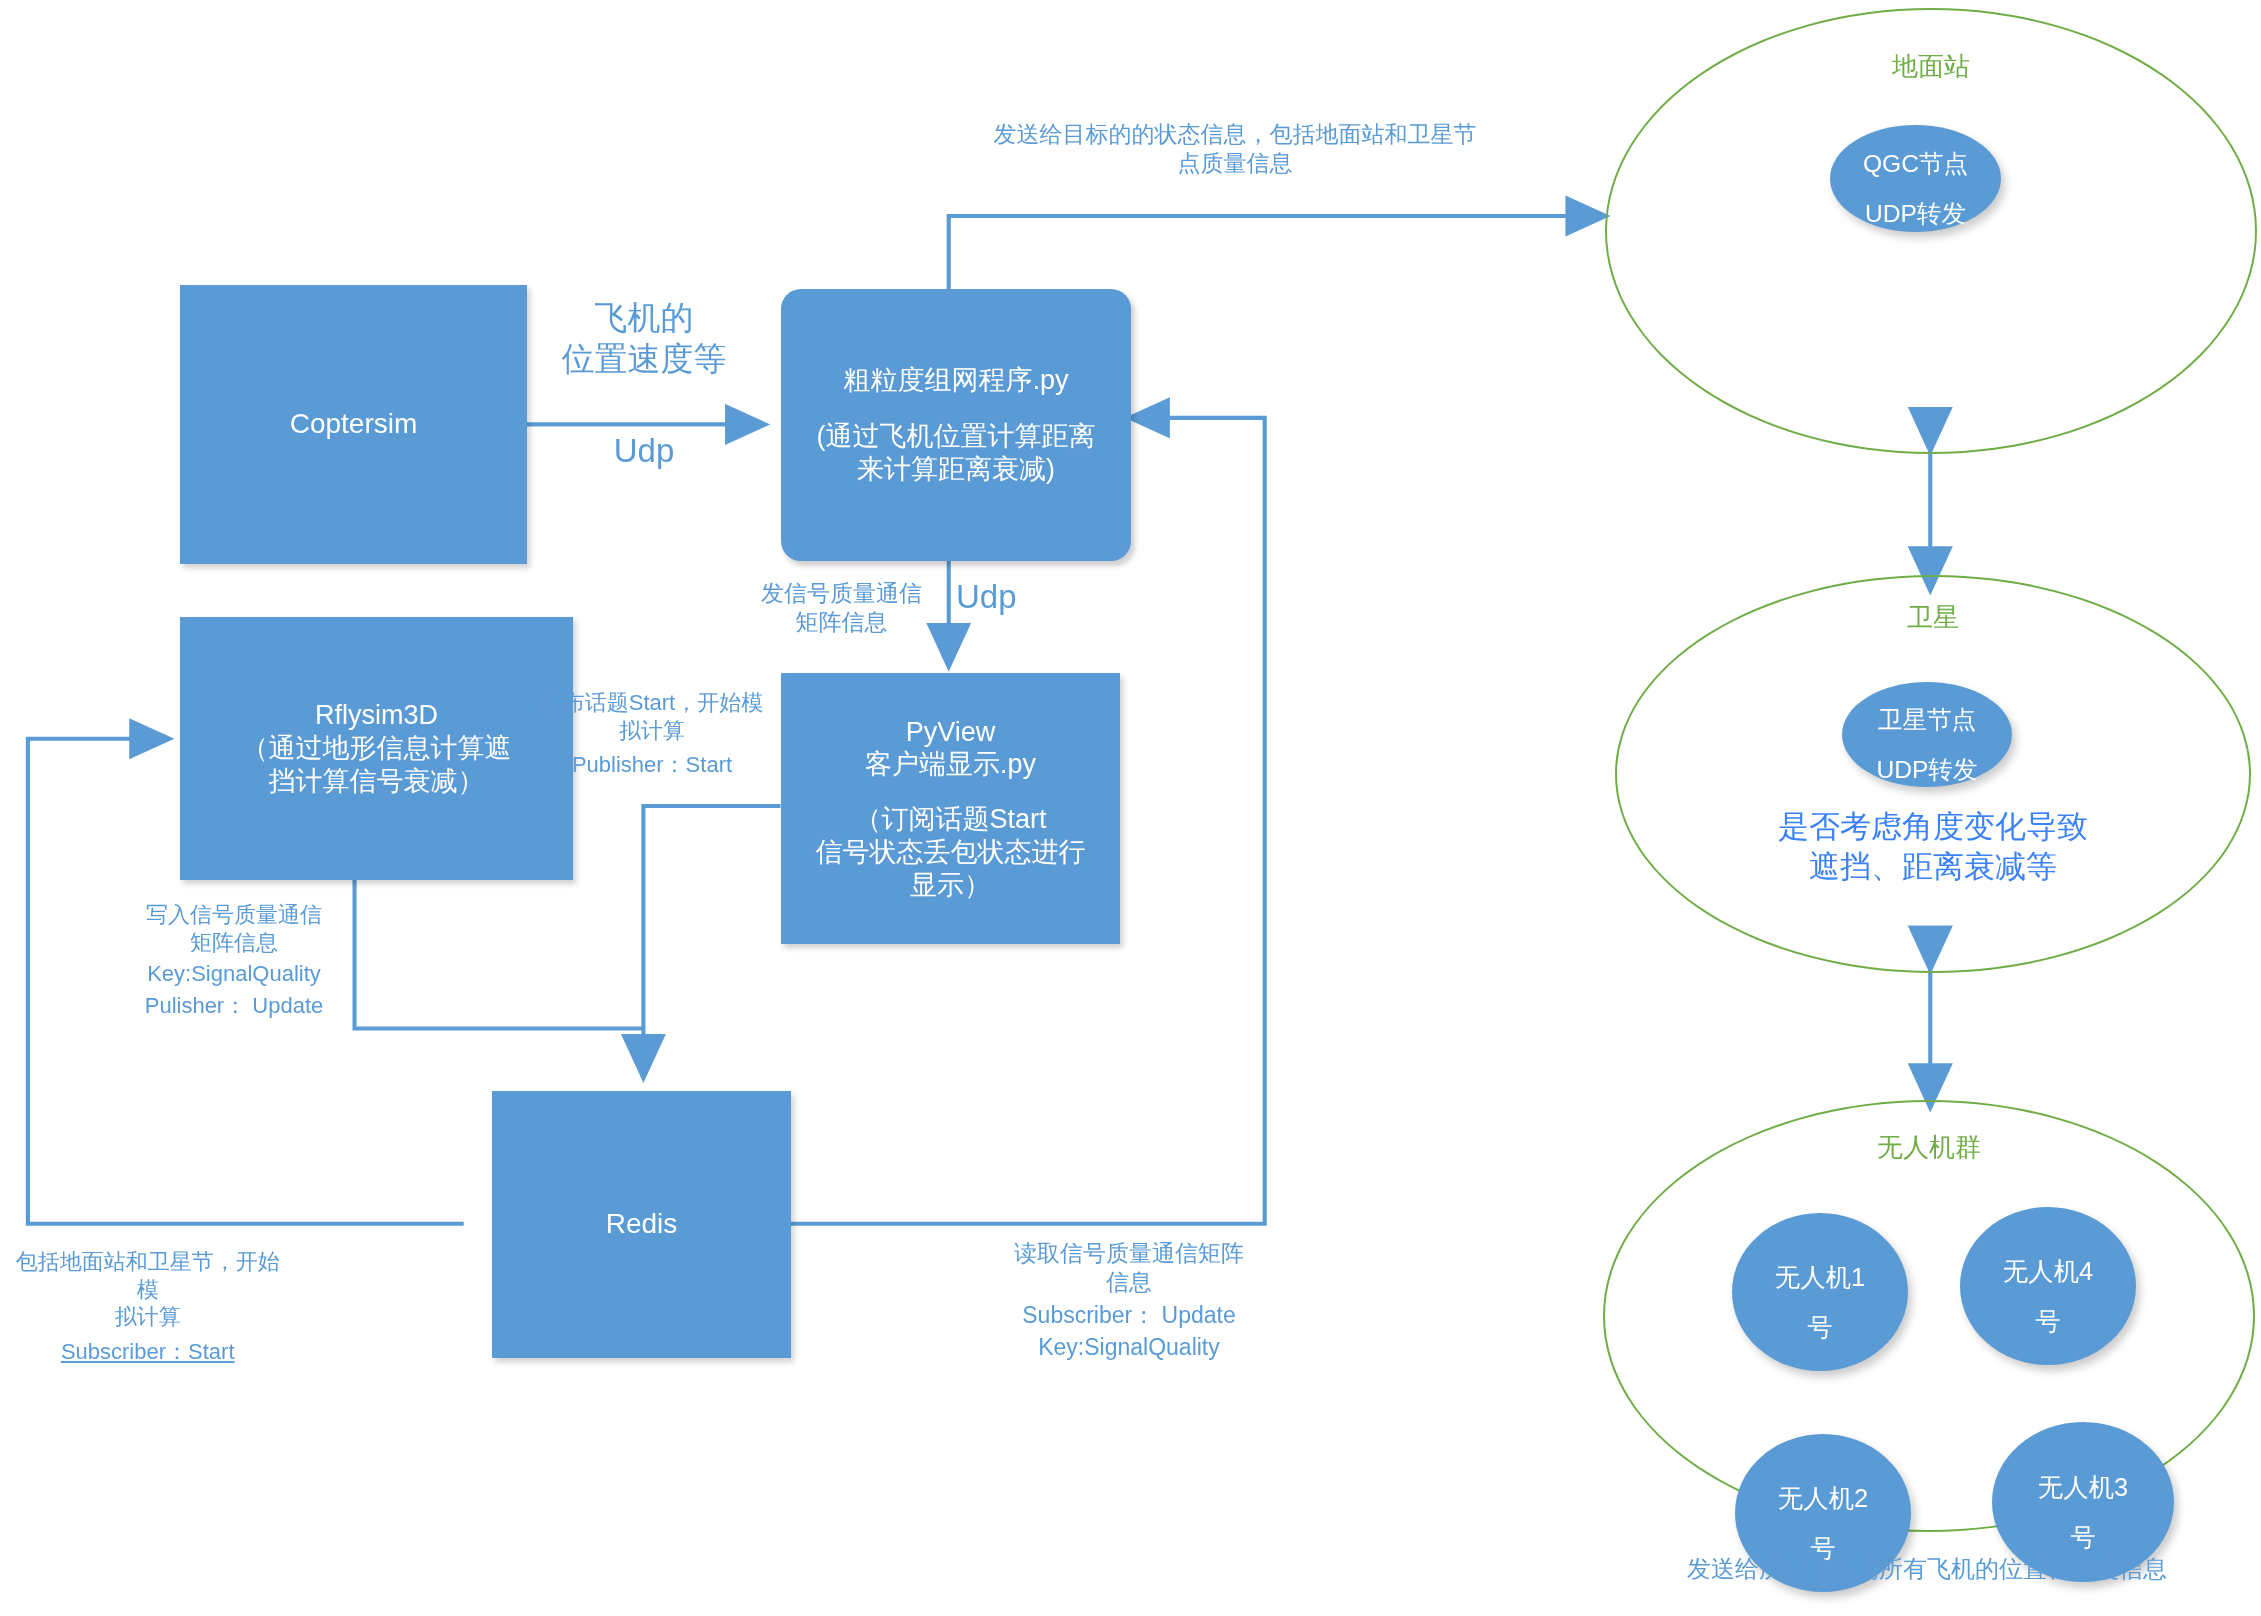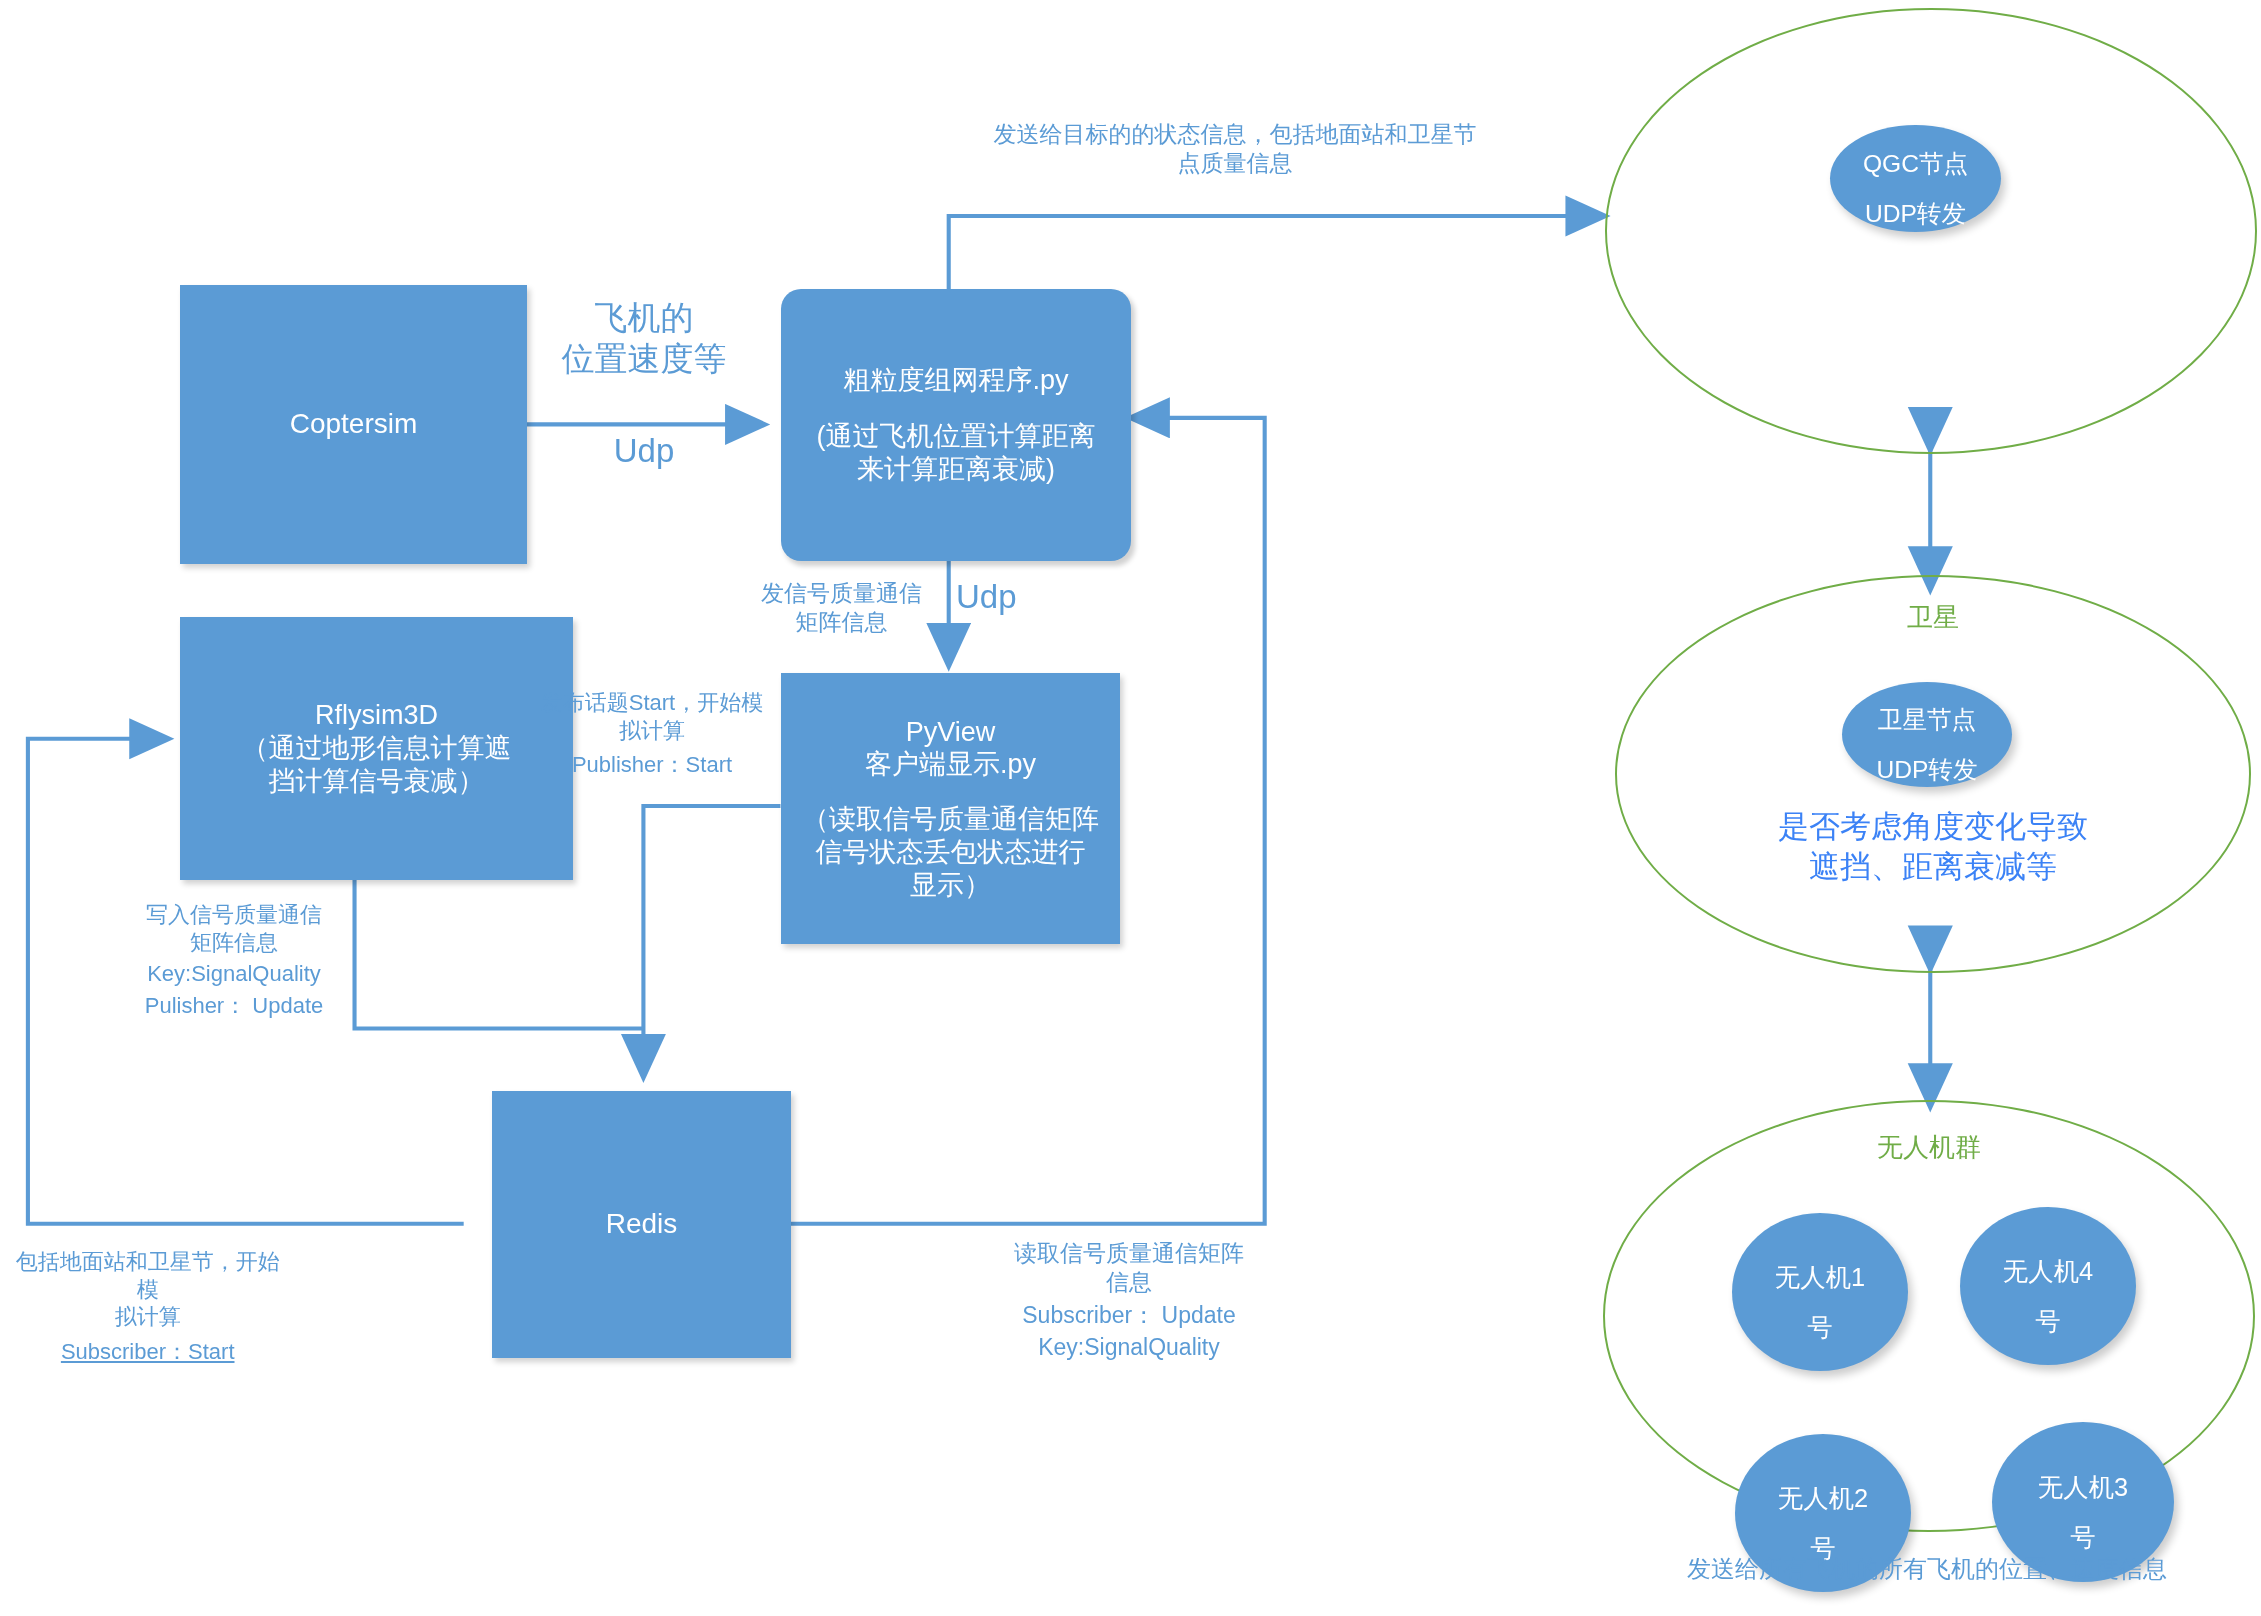--- a/index.html
+++ b/index.html
@@ -78,21 +78,21 @@
   <div class="box" style="left:180px;top:617px;width:393px;height:263px;font-size:27px;">
     <span class="ln">Rflysim3D</span>
     <span class="ln">（通过地形信息计算遮</span>
     <span class="ln">挡计算信号衰减）</span>
   </div>
 
   <div class="box" style="left:781px;top:673px;width:339px;height:271px;font-size:27px;">
     <span class="ln">PyView</span>
     <span class="ln">客户端显示.py</span>
     <span class="ln" style="height:21.3px;"></span>
-    <span class="ln">（读取信号质量通信矩阵</span>
+    <span class="ln">（订阅话题Start</span>
     <span class="ln">信号状态丢包状态进行</span>
     <span class="ln">显示）</span>
   </div>
 
   <div class="box" style="left:464px;top:1091px;width:299px;height:267px;font-size:28px;margin-left:28px;">
     <span class="ln">Redis</span>
   </div>
 
   <div class="lbl" style="left:525px;top:297px;width:238px;font-size:33px;">
     <span class="ln">飞机的</span>
@@ -135,20 +135,23 @@
   </div>
 
   <div class="lbl" style="left:936px;top:1239px;width:386px;font-size:23px;">
     <span class="ln">读取信号质量通信矩阵</span>
     <span class="ln">信息</span>
     <span class="ln" style="margin-top:4.9px;">Subscriber： Update</span>
     <span class="ln" style="margin-top:3.3px;">Key:SignalQuality</span>
   </div>
 
   <div class="ell" style="left:1605px;top:8.2px;width:648px;height:442px;">
+    <div class="ell-title" style="top:39px;font-size:26px;">
+      <span>地面站</span>
+    </div>
     <div class="node" style="left:223px;top:115px;width:171px;height:107px;font-size:24.6px;">
       <span class="ln">QGC节点</span>
       <span class="ln">UDP转发</span>
     </div>
   </div>
 
   <div class="ell" style="left:1615px;top:575px;width:632px;height:394px;">
     <div class="ell-title" style="top:23px;font-size:26px;">
       <span>卫星</span>
     </div>

